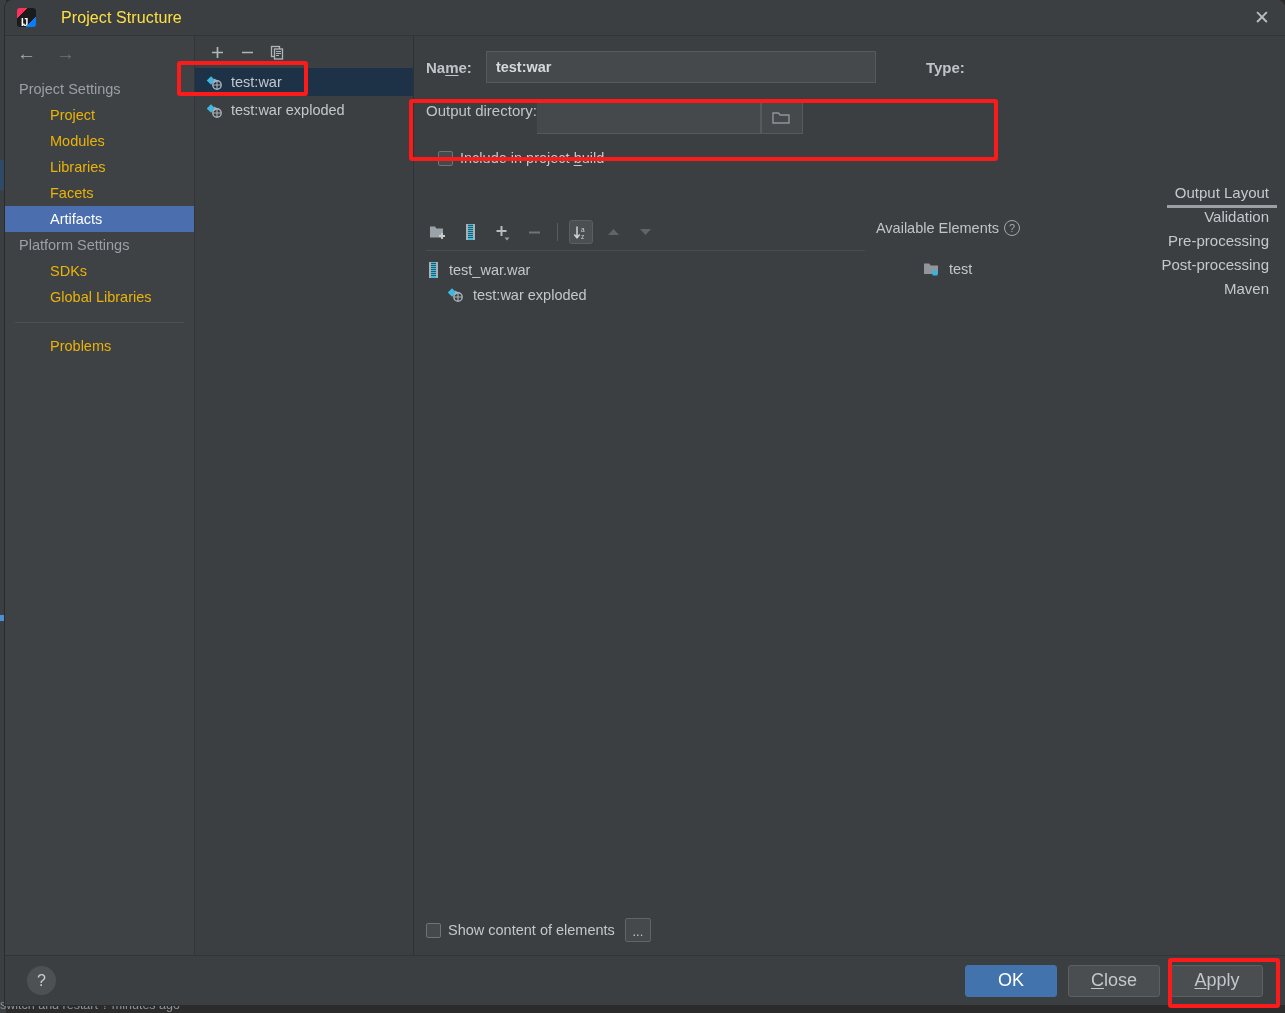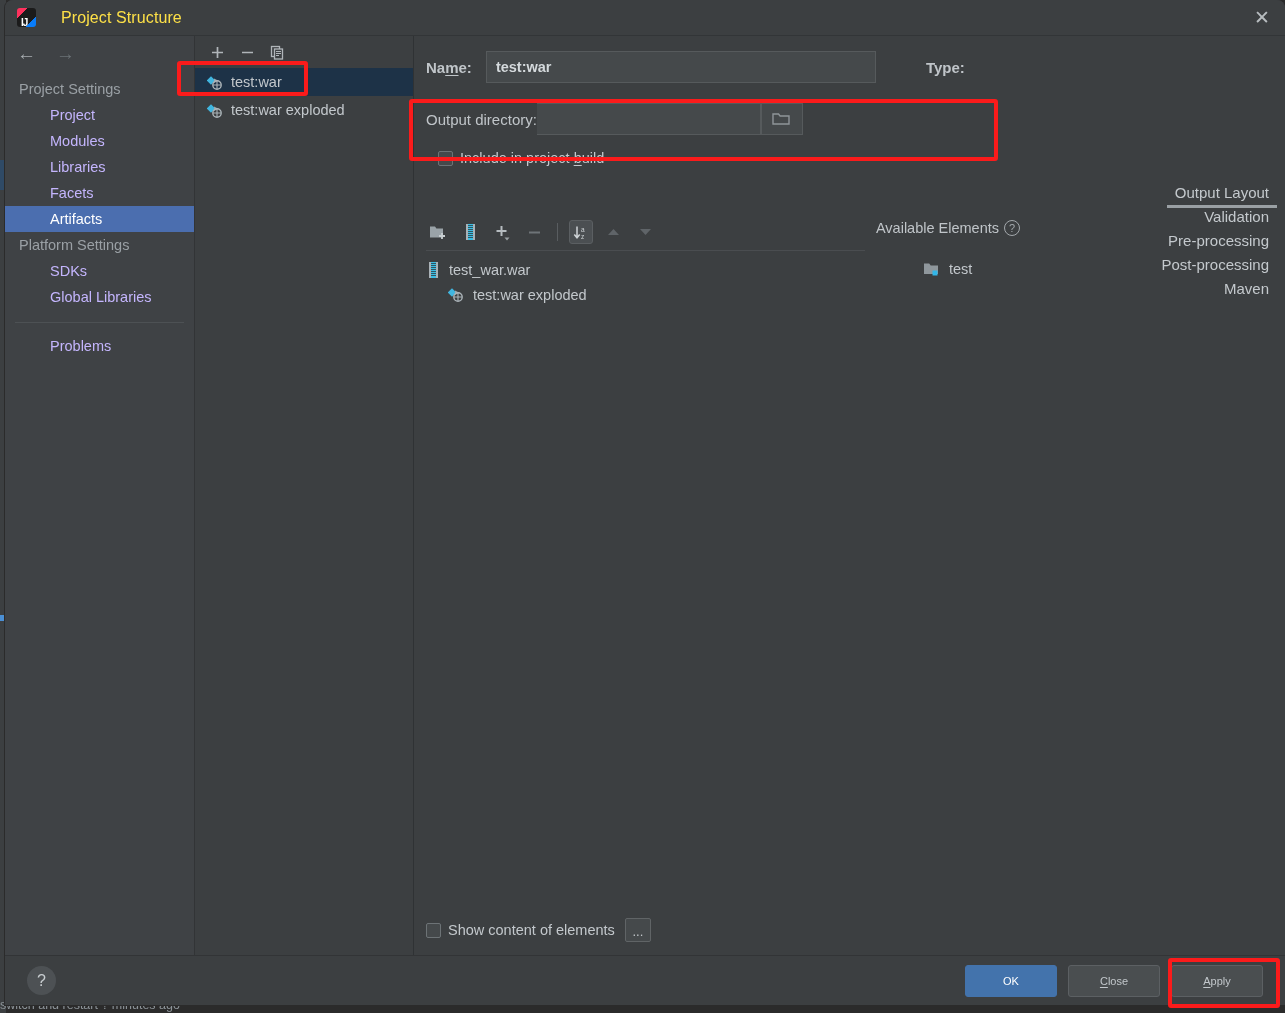--- a/index.html
+++ b/index.html
@@ -74,21 +74,21 @@
     position:relative;
   }
   .nav-arrows { height:34px; display:flex; align-items:center; padding-left:12px; gap:20px; }
   .nav-arrow { font-size:19px; line-height:19px; color:#a9aeb2; }
   .nav-arrow.disabled { color:#6b7276; }
   .nav-list { margin-top:6px; }
   .nav-group {
     color:#9aa0a5; font-size:14.5px; padding:5px 0 5px 14px;
   }
   .nav-item {
-    color:#c4b5fd; font-size:14.5px; padding:5px 0 5px 45px;
+    color:#eab308; font-size:14.5px; padding:5px 0 5px 45px;
   }
   .nav-item.selected { background:#4b6eaf; color:#ffffff; }
   .nav-sep { height:1px; background:#4d5154; margin:12px 10px 10px 10px; }
 
   
   .artifacts-panel {
     width:219px; flex:0 0 219px; background:#3c3f41;
     border-right:1px solid #2f3234; position:relative;
   }
   .art-toolbar { height:26px; display:flex; align-items:center; gap:10px; padding-left:12px; padding-top:6px;}
@@ -114,21 +114,21 @@
   .combo {
     background:#45494b; border:1px solid #565a5c; color:#d4d9dc;
     height:32px; display:flex; align-items:center; padding:0 8px; position:relative;
     font-size:14.5px;
   }
   .combo .caret {
     position:absolute; right:10px; top:11px;
     border-left:6px solid transparent; border-right:6px solid transparent;
     border-top:7px solid #b6bbbe;
   }
-  .row-out { display:flex; align-items:center; height:34px; margin:18px 18px 0 12px; }
+  .row-out { display:flex; height:34px; margin:18px 18px 0 12px; }
   .browse-btn {
     width:42px; height:32px; background:#45494b; border:1px solid #565a5c;
     display:flex; align-items:center; justify-content:center;
   }
   .chk-row { display:flex; align-items:center; gap:7px; margin:14px 0 0 24px; }
   .chkbox { width:15px; height:15px; border:1px solid #6d7376; background:#45494b; border-radius:2px; }
   .chk-label { color:#c3c8cc; font-size:14.5px; }
 
   
   .tabs { display:flex; align-items:flex-end; gap:0; margin:18px 0 0 18px; height:30px;flex-direction:column; }
@@ -175,21 +175,21 @@
     background:#3c3f41; border-top:1px solid #323436;
     display:flex; align-items:center;
   }
   .help-btn {
     margin-left:22px; width:29px; height:29px; border-radius:50%;
     background:#4d5154; color:#c8cdd0; font-size:16px;
     display:flex; align-items:center; justify-content:center;
   }
   .btns { margin-left:auto; margin-right:22px; display:flex; gap:11px; }
   .btn {
-    min-width:92px; height:32px; border-radius:3px; font-size:11px;
+    min-width:92px; height:32px; border-radius:3px; font-size:18px;
     display:flex; align-items:center; justify-content:center;
   }
   .btn.primary { background:#4373ac; color:#ffffff; border:1px solid #4373ac; }
   .btn.normal { background:#4a4e50; color:#c2c7cb; border:1px solid #5c6063; }
 
   
   .redbox {
     position:absolute; border:4px solid #fb1b1b; border-radius:3px;
     z-index:50; pointer-events:none;
   }

